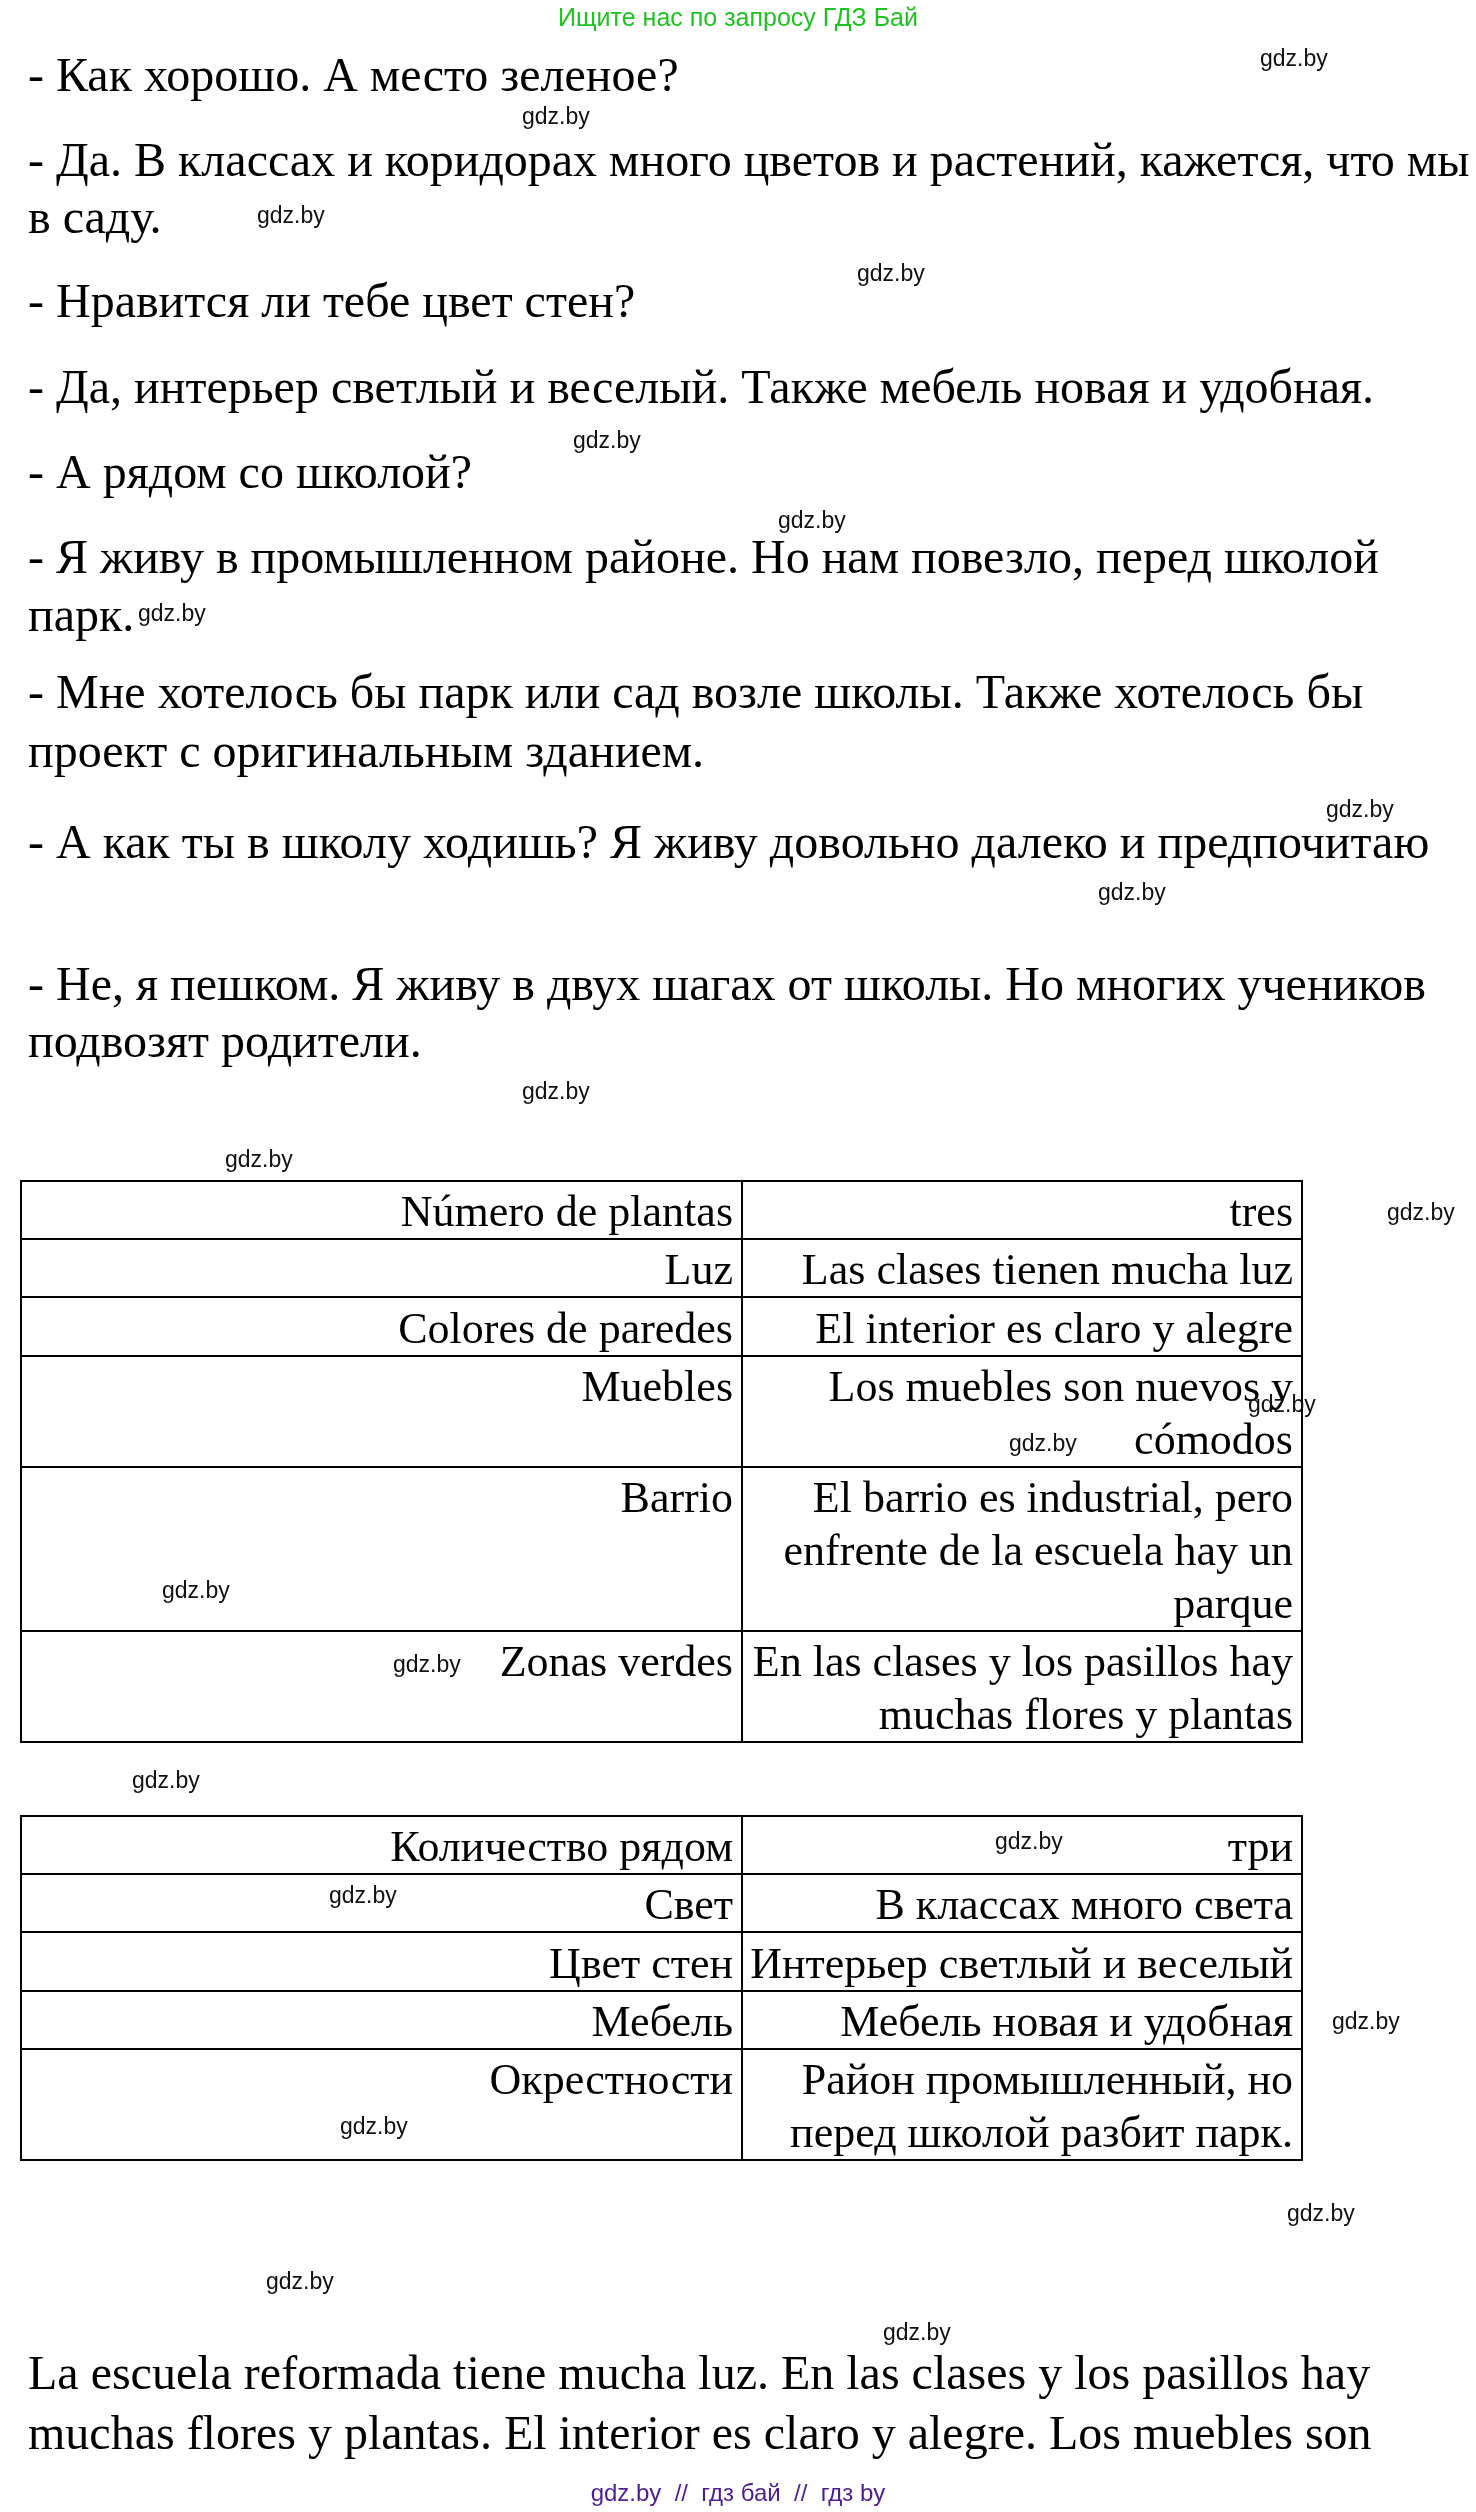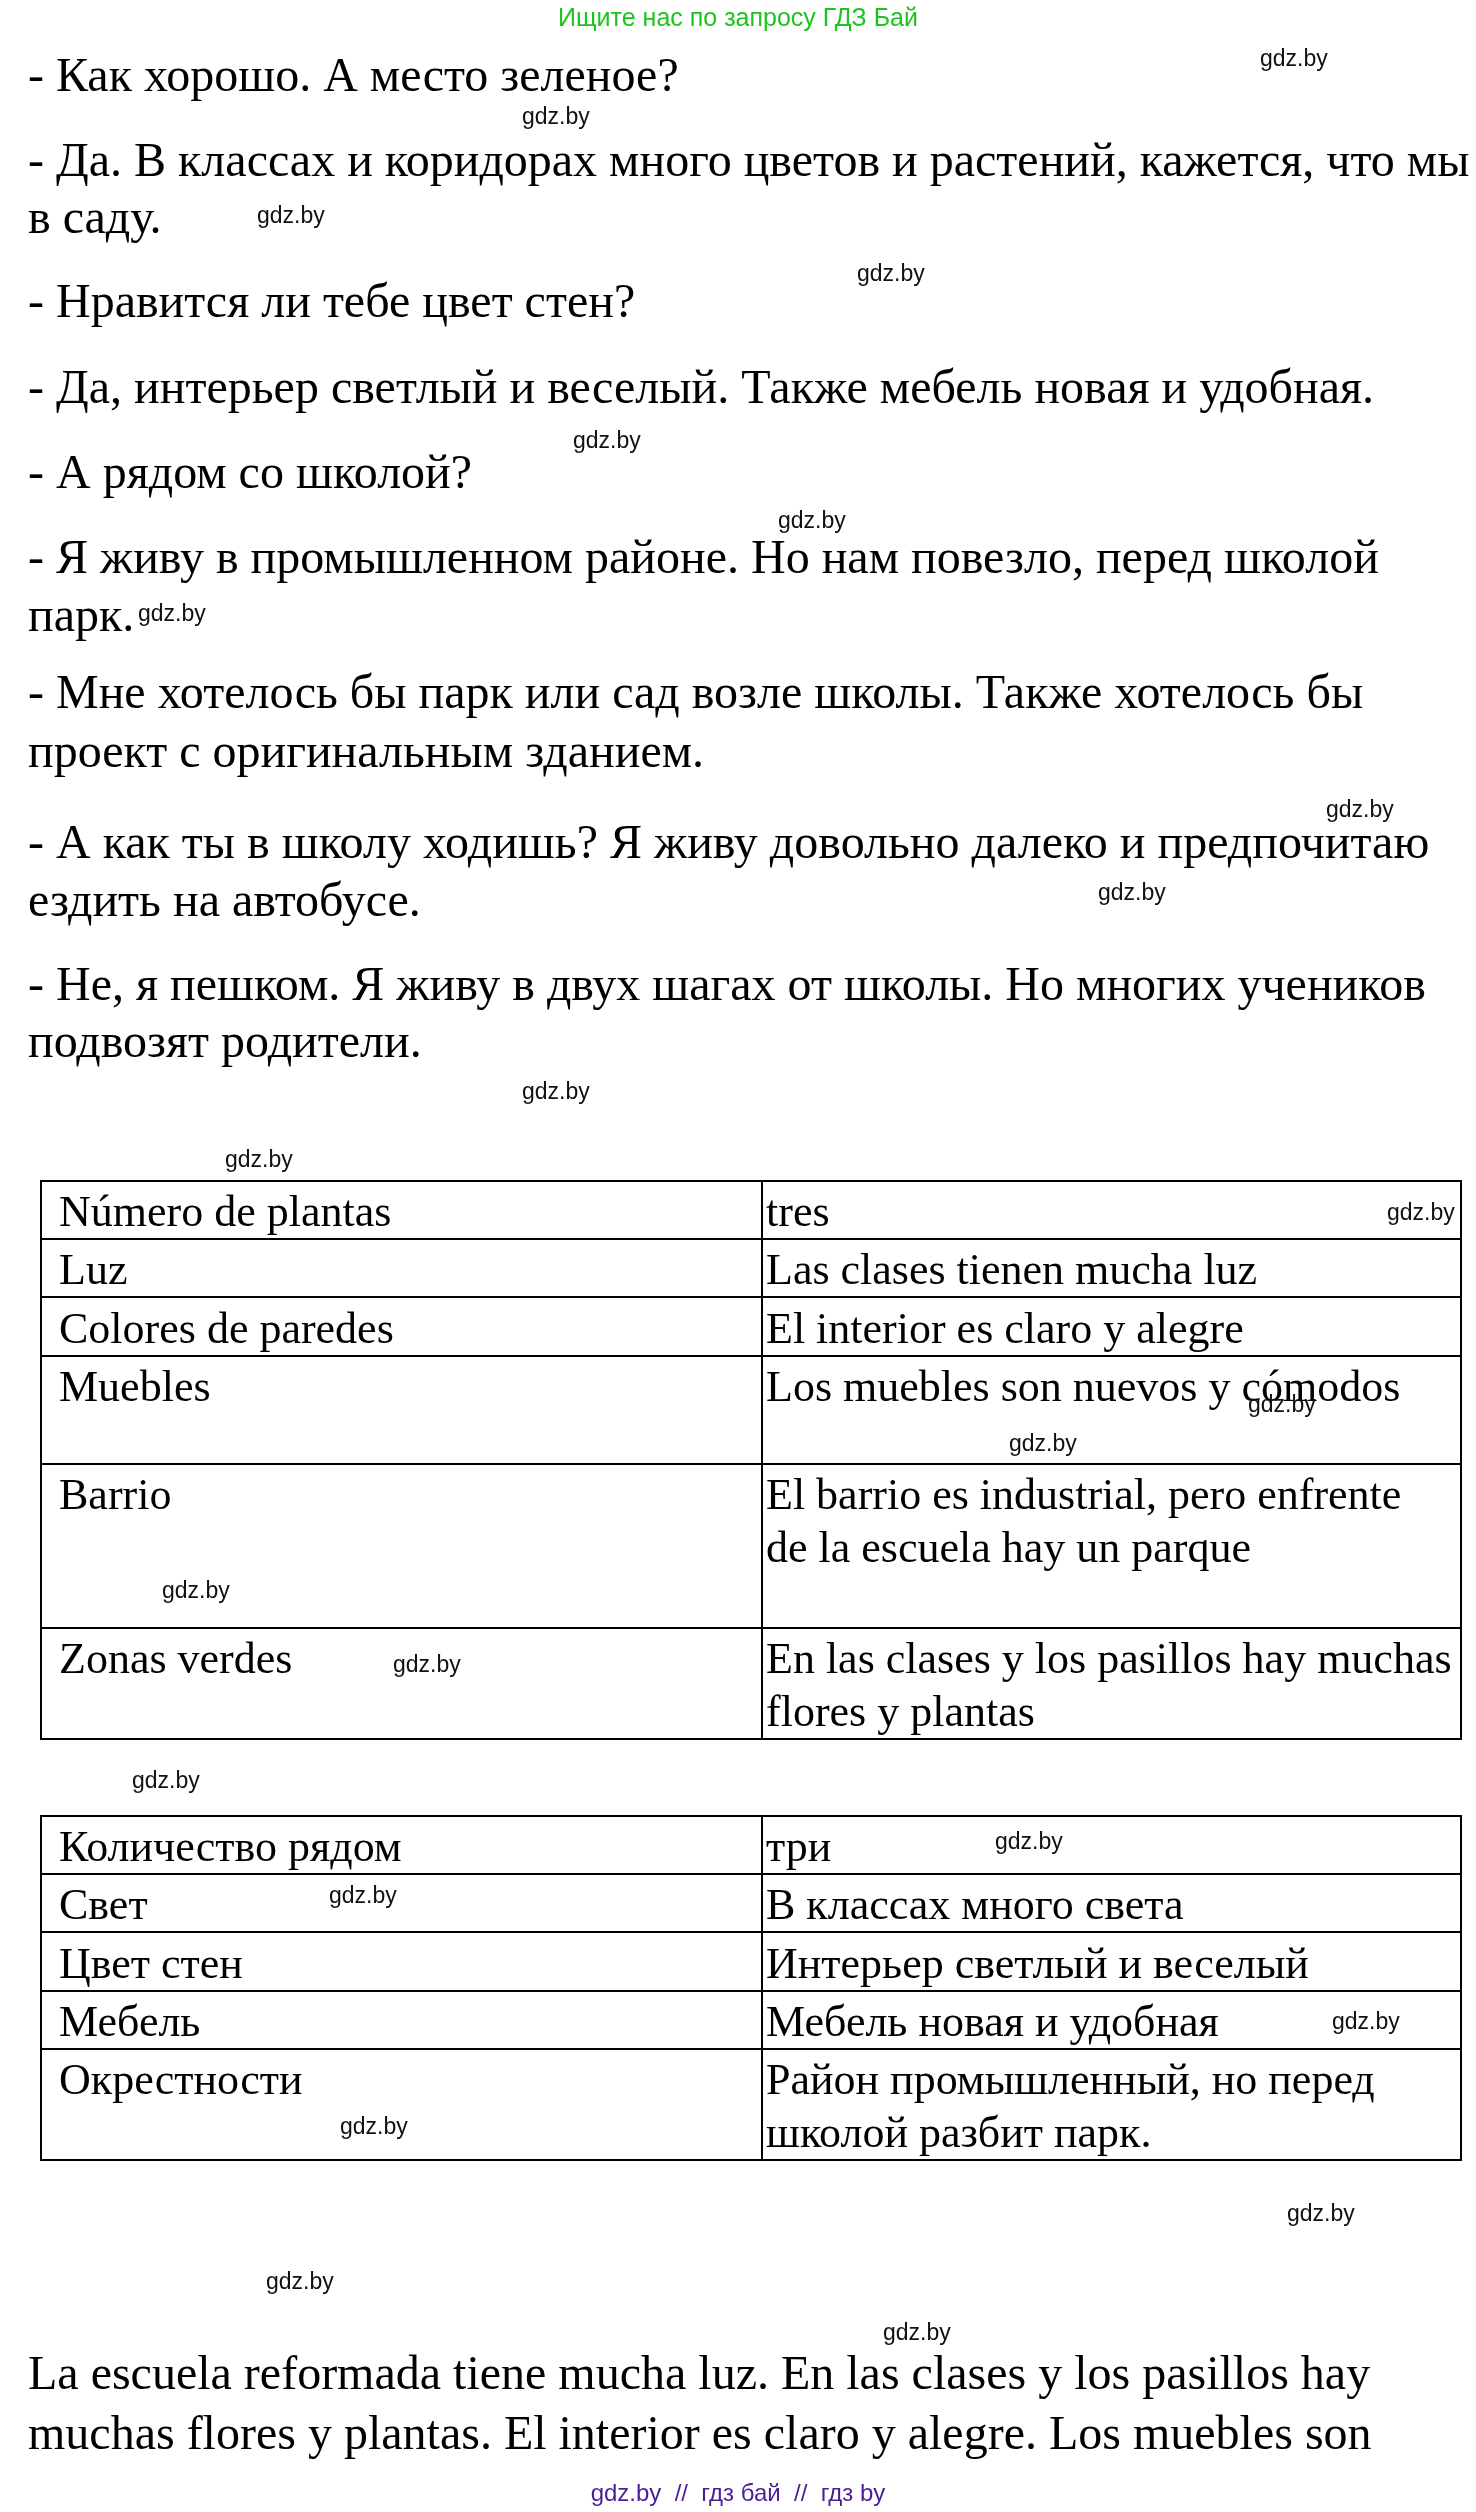--- a/index.html
+++ b/index.html
@@ -6,21 +6,21 @@
   body { width: 1476px; height: 2512px; position: relative; overflow: hidden; }
   .page { position: absolute; left: 0; top: 0; width: 1476px; height: 2512px; }
   .top-banner { position: absolute; left: 0; width: 1476px; top: 3.2px; text-align: center;
     font-family: "Liberation Sans", sans-serif; font-size: 25px; color: #1fc31f; line-height: 29px; }
   .footer { position: absolute; left: 0; width: 1476px; top: 2478px; text-align: center;
     font-family: "Liberation Sans", sans-serif; font-size: 24px; color: #4c1d95; line-height: 29px; white-space: pre; }
   .line { position: absolute; left: 28px; font-family: "Liberation Serif", serif; font-size: 48px;
     line-height: 48px; color: #000; white-space: nowrap; }
   .wm { position: absolute; font-family: "Liberation Sans", sans-serif; font-size: 23px; color: #111;
     line-height: 26px; white-space: nowrap; z-index: 5; }
-  table.grid { position: absolute; left: 40px; width: 1422px; border-collapse: collapse; table-layout: fixed; }
+  table.grid { position: absolute; left: 20px; width: 1283px; border-collapse: collapse; table-layout: fixed; text-align: right; }
   table.grid td { border: 2.4px solid #000; vertical-align: top; padding: 3.2px 8px 0 17px;
     font-family: "Liberation Serif", serif; font-size: 44px; line-height: 53px; color: #000; }
   table.grid td.c1 { width: 694px; }
   table.grid td.c2 { padding-left: 3px; }
 </style>
 </head>
 <body>
 
 <div class="page">
 
@@ -30,21 +30,20 @@
   <div class="line" style="top:136px">- Да. В классах и коридорах много цветов и растений, кажется, что мы</div>
   <div class="line" style="top:193px">в саду.</div>
   <div class="line" style="top:277px">- Нравится ли тебе цвет стен?</div>
   <div class="line" style="top:363px">- Да, интерьер светлый и веселый. Также мебель новая и удобная.</div>
   <div class="line" style="top:448px">- А рядом со школой?</div>
   <div class="line" style="top:533px">- Я живу в промышленном районе. Но нам повезло, перед школой</div>
   <div class="line" style="top:591px">парк.</div>
   <div class="line" style="top:668px">- Мне хотелось бы парк или сад возле школы. Также хотелось бы</div>
   <div class="line" style="top:727px">проект с оригинальным зданием.</div>
   <div class="line" style="top:818px">- А как ты в школу ходишь? Я живу довольно далеко и предпочитаю</div>
-  <div class="line" style="top:876px">ездить на автобусе.</div>
   <div class="line" style="top:960px">- Не, я пешком. Я живу в двух шагах от школы. Но многих учеников</div>
   <div class="line" style="top:1017px">подвозят родители.</div>
 
   <table class="grid" style="top:1180px">
     <tbody>
         <tr style="height:56px">
       <td class="c1">Número de plantas</td>
       <td class="c2">tres</td>
     </tr>
     <tr style="height:56px">

